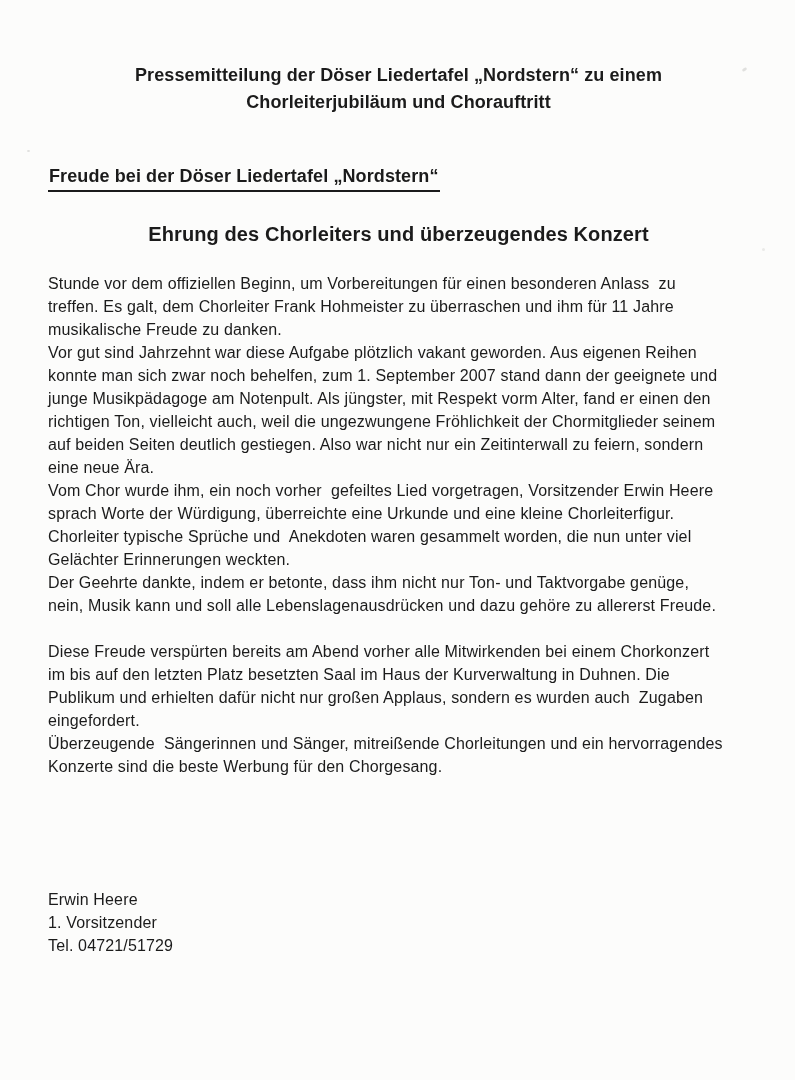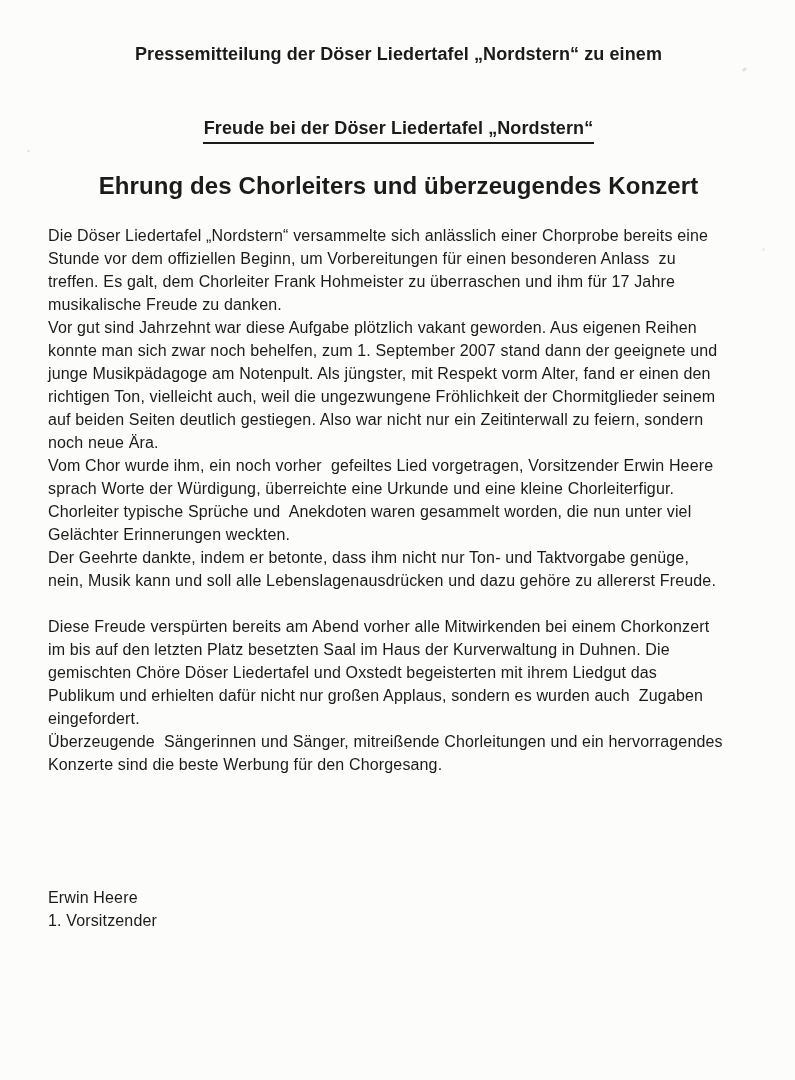--- a/index.html
+++ b/index.html
@@ -13,45 +13,45 @@
     height: 1080px;
     margin: 0 auto;
     background: var(--paper, #fcfcfb);
     color: var(--ink, #1b1b1b);
     font-family: "Liberation Sans", "DejaVu Sans", sans-serif;
     overflow: hidden;
     box-sizing: border-box;
   }
   .content {
     box-sizing: border-box;
-    padding: 41px 46px 0 48px;
+    padding: 62px 46px 0 48px;
   }
   .title-block {
     text-align: center;
     font-size: 18px;
     font-weight: bold;
     line-height: 27px;
     letter-spacing: 0.1px;
   }
   .headline-wrap {
-    text-align: center;
+    text-align: left;
     margin-top: 49px;
   }
   .headline {
     display: inline-block;
     font-size: 18px;
     font-weight: bold;
     line-height: 22px;
     letter-spacing: 0.1px;
     border-bottom: 2px solid var(--ink, #1b1b1b);
     padding: 0 1px 3px 1px;
   }
   .subheadline {
     text-align: center;
-    font-size: 24px;
+    font-size: 20px;
     font-weight: bold;
     line-height: 22px;
     letter-spacing: 0.1px;
     margin-top: 31px;
   }
   .body-text {
     margin-top: 27px;
     font-size: 16px;
     line-height: 23px;
     letter-spacing: 0.15px;
@@ -85,56 +85,56 @@
 
 <div class="page">
   <span class="speck speck-a"></span>
   <span class="speck speck-b"></span>
   <span class="speck speck-c"></span>
 
   <div class="content">
 
     <div class="title-block">
       <div>Pressemitteilung der Döser Liedertafel „Nordstern“ zu einem</div>
+      <div>Chorleiterjubiläum und Chorauftritt</div>
     </div>
 
     <div class="headline-wrap">
       <span class="headline">Freude bei der Döser Liedertafel „Nordstern“</span>
     </div>
 
     <div class="subheadline">Ehrung des Chorleiters und überzeugendes Konzert</div>
 
     <div class="body-text">
-      <div class="line">Die Döser Liedertafel „Nordstern“ versammelte sich anlässlich einer Chorprobe bereits eine</div>
       <div class="line">Stunde vor dem offiziellen Beginn, um Vorbereitungen für einen besonderen Anlass  zu</div>
-      <div class="line">treffen. Es galt, dem Chorleiter Frank Hohmeister zu überraschen und ihm für 17 Jahre</div>
+      <div class="line">treffen. Es galt, dem Chorleiter Frank Hohmeister zu überraschen und ihm für 11 Jahre</div>
       <div class="line">musikalische Freude zu danken.</div>
       <div class="line">Vor gut sind Jahrzehnt war diese Aufgabe plötzlich vakant geworden. Aus eigenen Reihen</div>
       <div class="line">konnte man sich zwar noch behelfen, zum 1. September 2007 stand dann der geeignete und</div>
       <div class="line">junge Musikpädagoge am Notenpult. Als jüngster, mit Respekt vorm Alter, fand er einen den</div>
       <div class="line">richtigen Ton, vielleicht auch, weil die ungezwungene Fröhlichkeit der Chormitglieder seinem</div>
       <div class="line">auf beiden Seiten deutlich gestiegen. Also war nicht nur ein Zeitinterwall zu feiern, sondern</div>
-      <div class="line">noch neue Ära.</div>
+      <div class="line">eine neue Ära.</div>
       <div class="line">Vom Chor wurde ihm, ein noch vorher  gefeiltes Lied vorgetragen, Vorsitzender Erwin Heere</div>
       <div class="line">sprach Worte der Würdigung, überreichte eine Urkunde und eine kleine Chorleiterfigur.</div>
       <div class="line">Chorleiter typische Sprüche und  Anekdoten waren gesammelt worden, die nun unter viel</div>
       <div class="line">Gelächter Erinnerungen weckten.</div>
       <div class="line">Der Geehrte dankte, indem er betonte, dass ihm nicht nur Ton- und Taktvorgabe genüge,</div>
       <div class="line">nein, Musik kann und soll alle Lebenslagenausdrücken und dazu gehöre zu allererst Freude.</div>
 
       <div class="para-gap"></div>
 
       <div class="line">Diese Freude verspürten bereits am Abend vorher alle Mitwirkenden bei einem Chorkonzert</div>
       <div class="line">im bis auf den letzten Platz besetzten Saal im Haus der Kurverwaltung in Duhnen. Die</div>
-      <div class="line">gemischten Chöre Döser Liedertafel und Oxstedt begeisterten mit ihrem Liedgut das</div>
       <div class="line">Publikum und erhielten dafür nicht nur großen Applaus, sondern es wurden auch  Zugaben</div>
       <div class="line">eingefordert.</div>
       <div class="line">Überzeugende  Sängerinnen und Sänger, mitreißende Chorleitungen und ein hervorragendes</div>
       <div class="line">Konzerte sind die beste Werbung für den Chorgesang.</div>
     </div>
 
     <div class="signature">
       <div>Erwin Heere</div>
       <div>1. Vorsitzender</div>
+      <div>Tel. 04721/51729</div>
     </div>
 
   </div>
 </div>
 
 </body></html>

